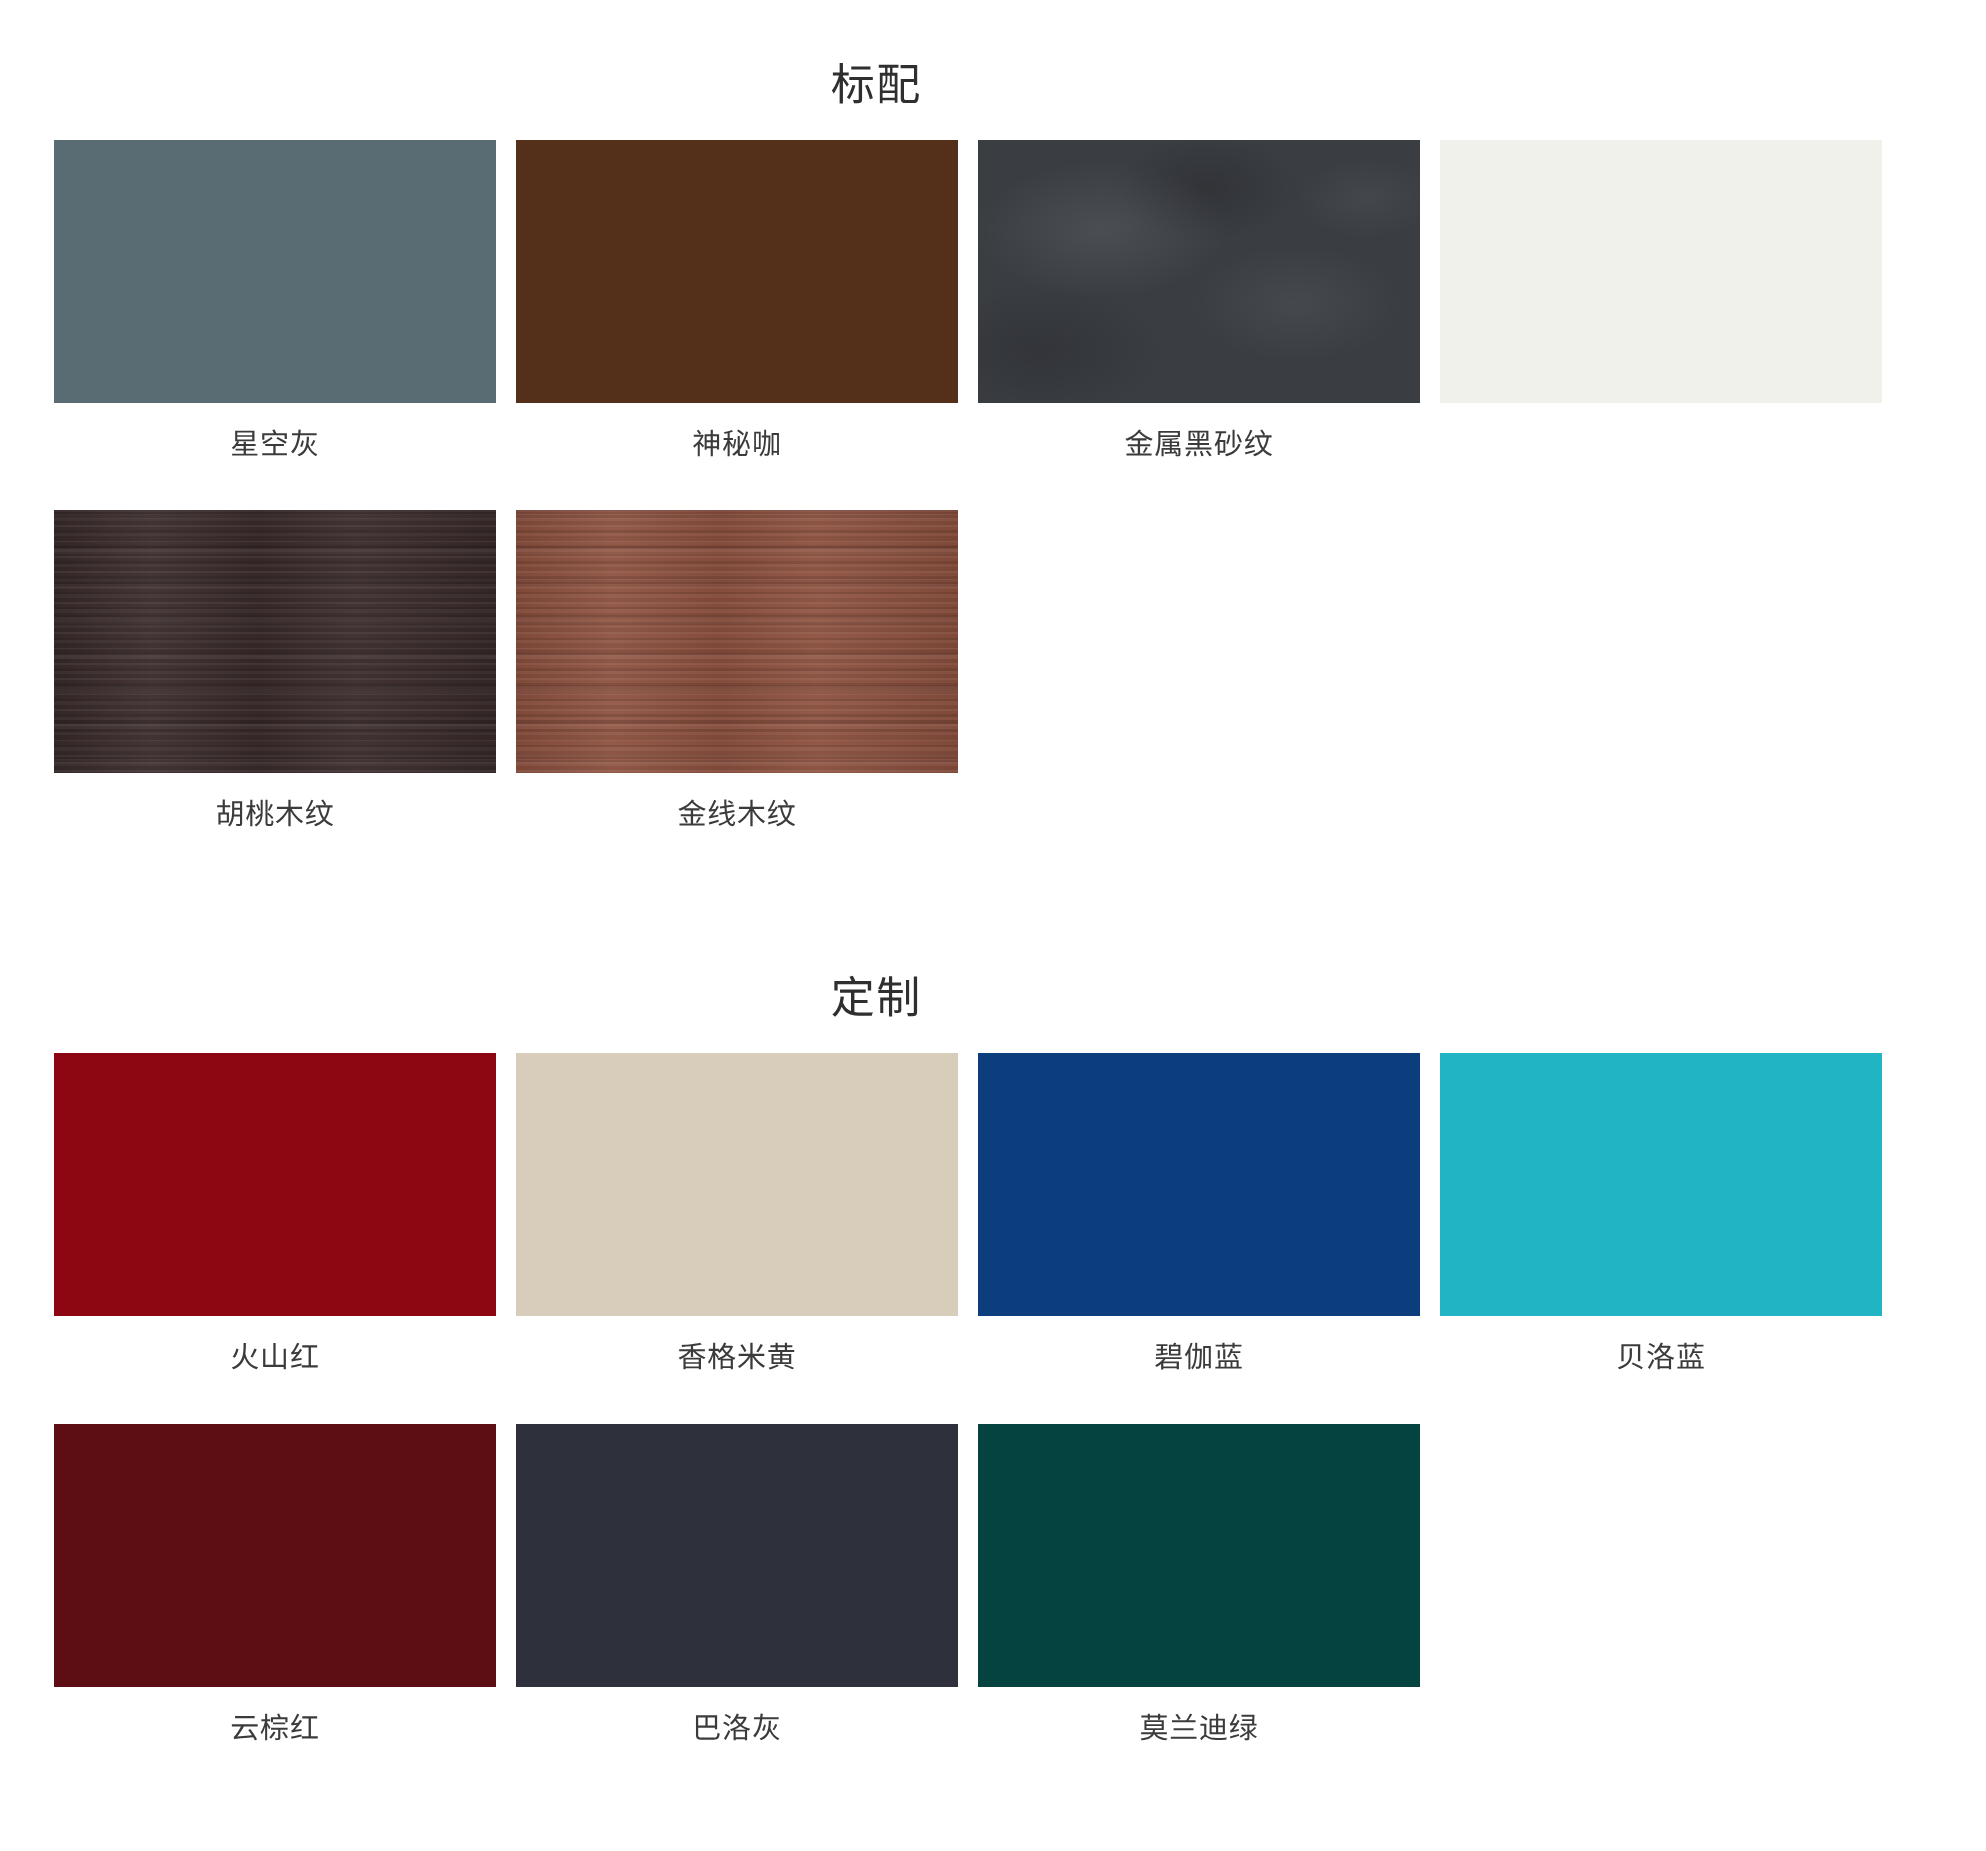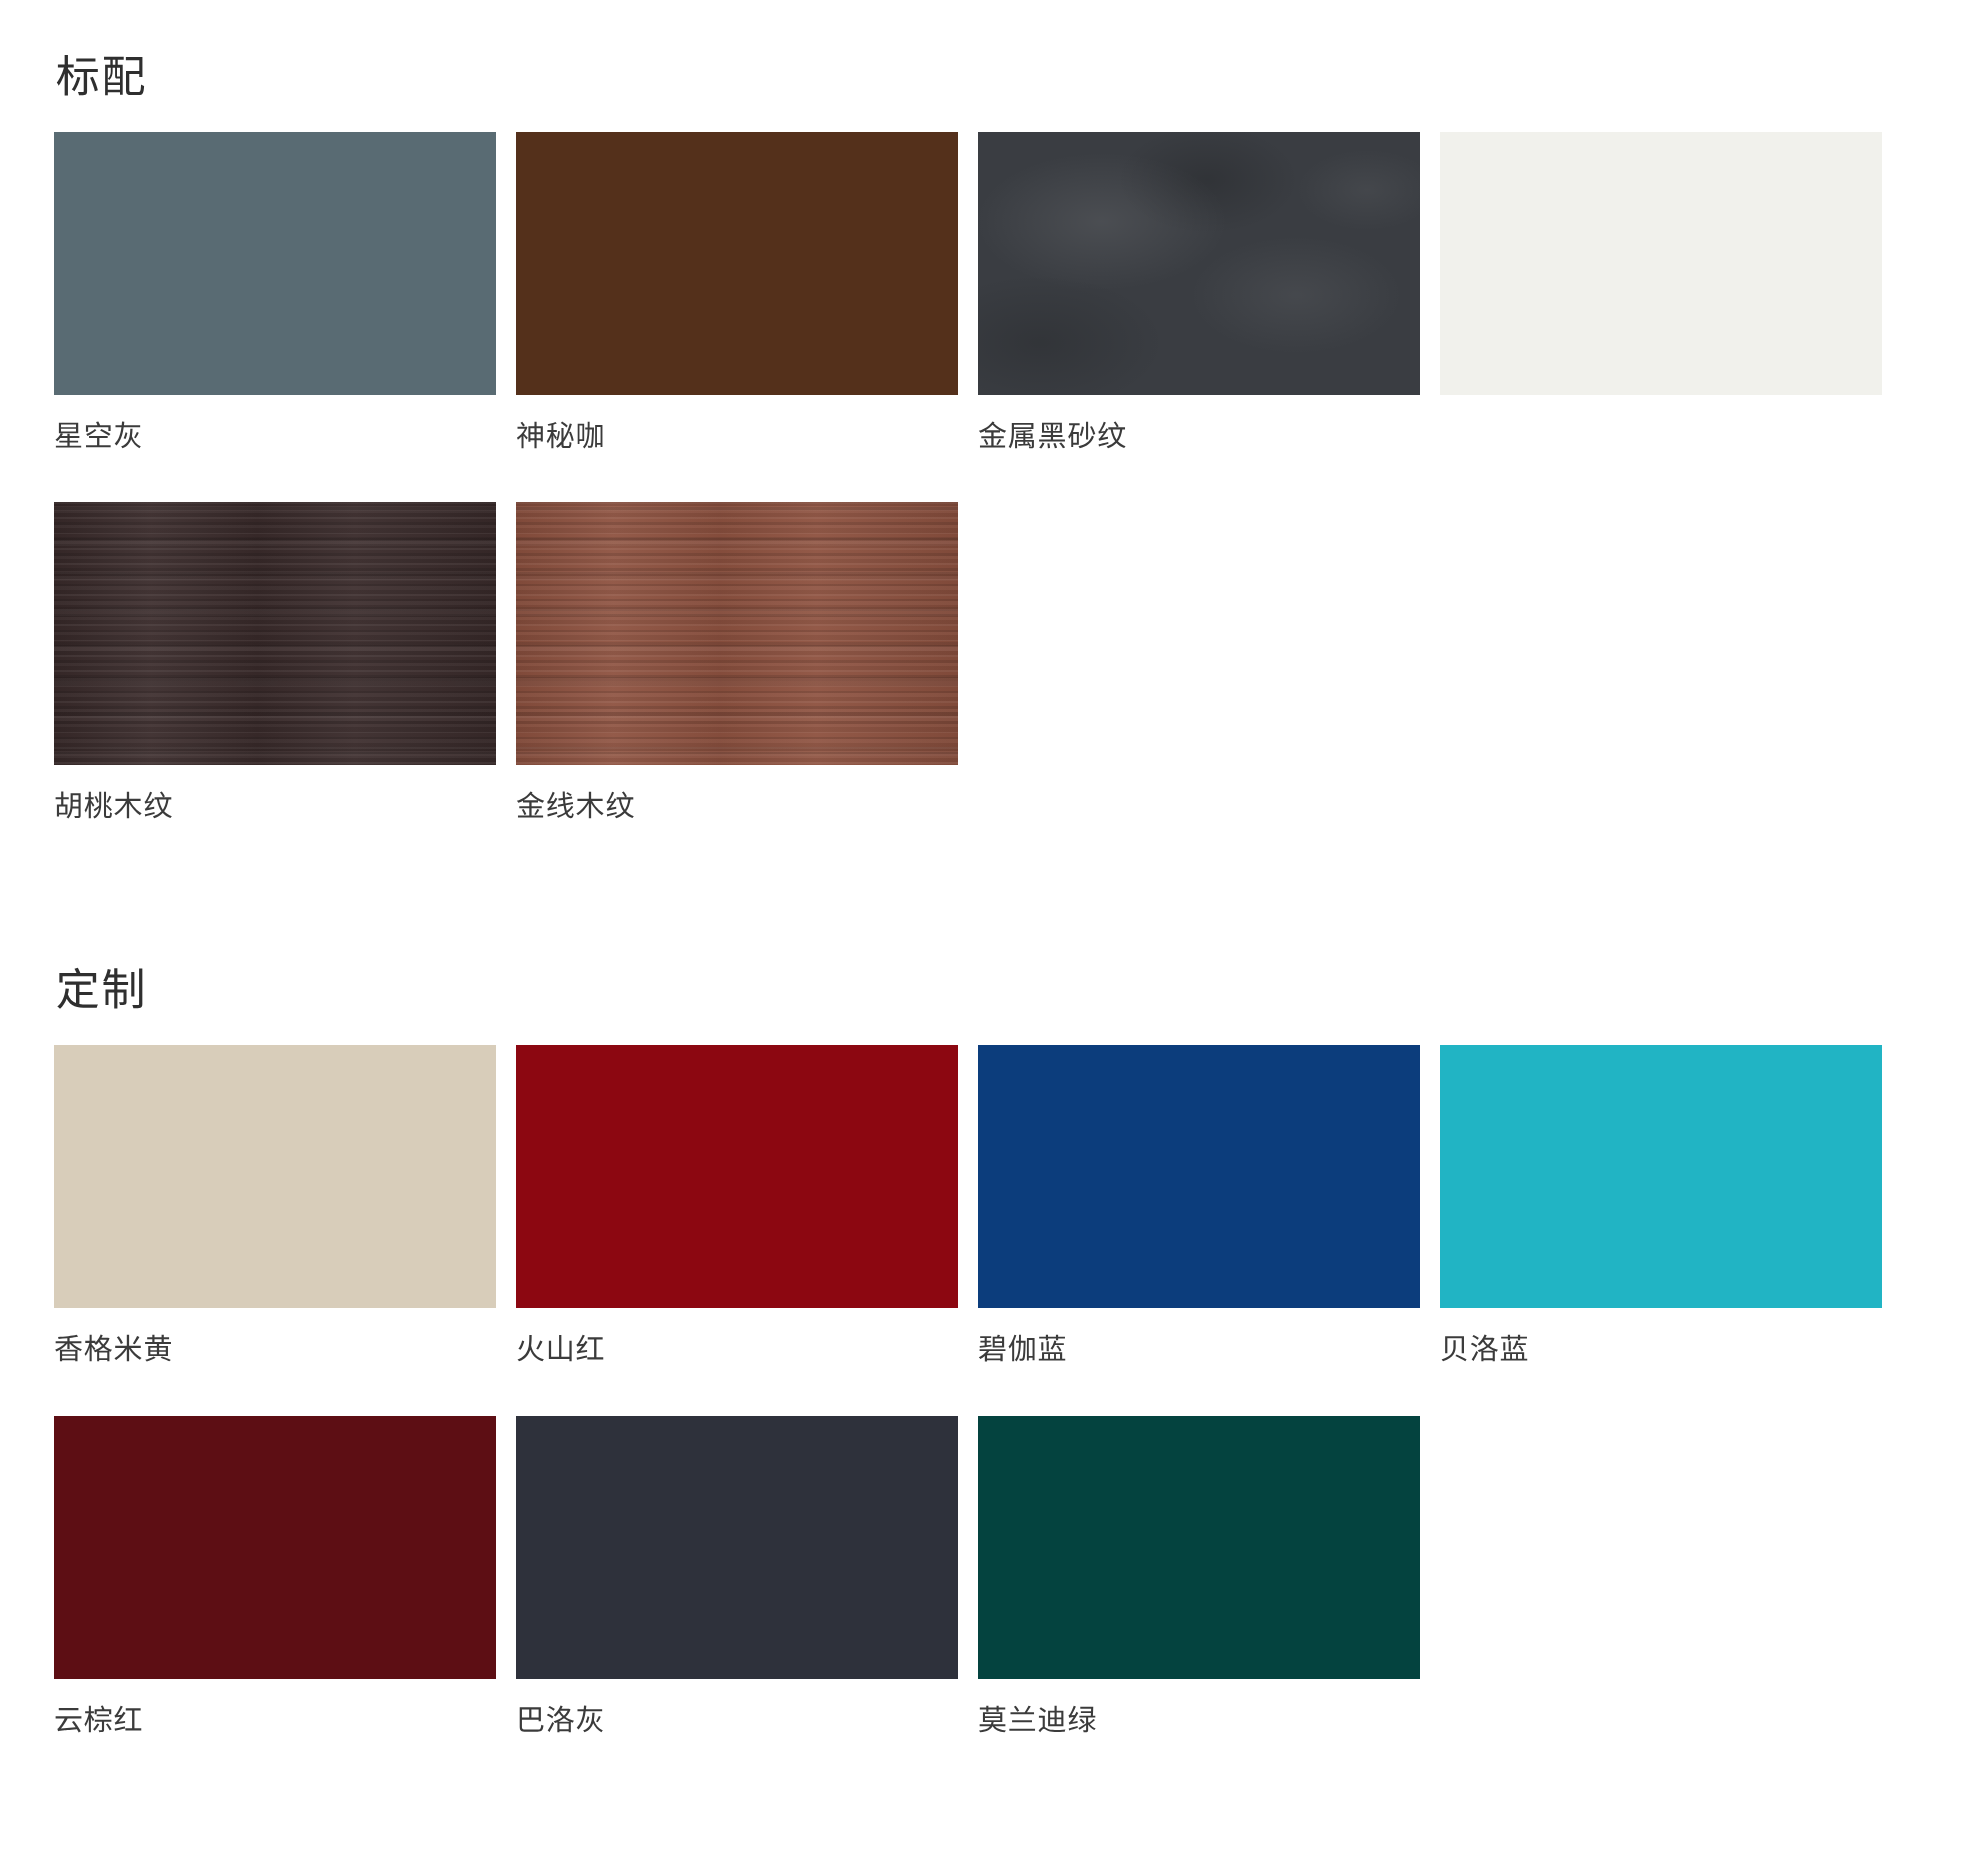--- a/index.html
+++ b/index.html
@@ -15,21 +15,22 @@
     color: #3a3a3a;
     -webkit-font-smoothing: antialiased;
     overflow: hidden;
   }
 
   .page {
     position: relative;
     width: 1751px;
     height: 1852px;
     box-sizing: border-box;
-    padding: 8px 54px;
+    padding: 16px 54px;
+    text-align: center;
   }
 
   .section {
     position: relative;
   }
   .section-standard { padding-top: 44px; }
   .section-custom   { padding-top: 51px; }
 
   .section-title {
     font-size: 44px;
@@ -158,28 +159,28 @@
         </div>
       </div>
   </section>
 
   <div class="section-gap"></div>
 
   <section class="section section-custom">
     <h2 class="section-title">定制</h2>
     <div class="swatch-grid">
         <div class="swatch-cell">
+          <div class="swatch-chip" style="background-color: rgb(140, 7, 17);"></div>
+          <span class="swatch-label">火山红</span>
+        </div>
+        <div class="swatch-cell">
           <div class="swatch-chip" style="background-color: rgb(216, 205, 186);"></div>
           <span class="swatch-label">香格米黄</span>
         </div>
         <div class="swatch-cell">
-          <div class="swatch-chip" style="background-color: rgb(140, 7, 17);"></div>
-          <span class="swatch-label">火山红</span>
-        </div>
-        <div class="swatch-cell">
           <div class="swatch-chip" style="background-color: rgb(12, 61, 124);"></div>
           <span class="swatch-label">碧伽蓝</span>
         </div>
         <div class="swatch-cell">
           <div class="swatch-chip" style="background-color: rgb(33, 180, 196);"></div>
           <span class="swatch-label">贝洛蓝</span>
         </div>
         <div class="swatch-cell">
           <div class="swatch-chip" style="background-color: rgb(93, 14, 20);"></div>
           <span class="swatch-label">云棕红</span>

